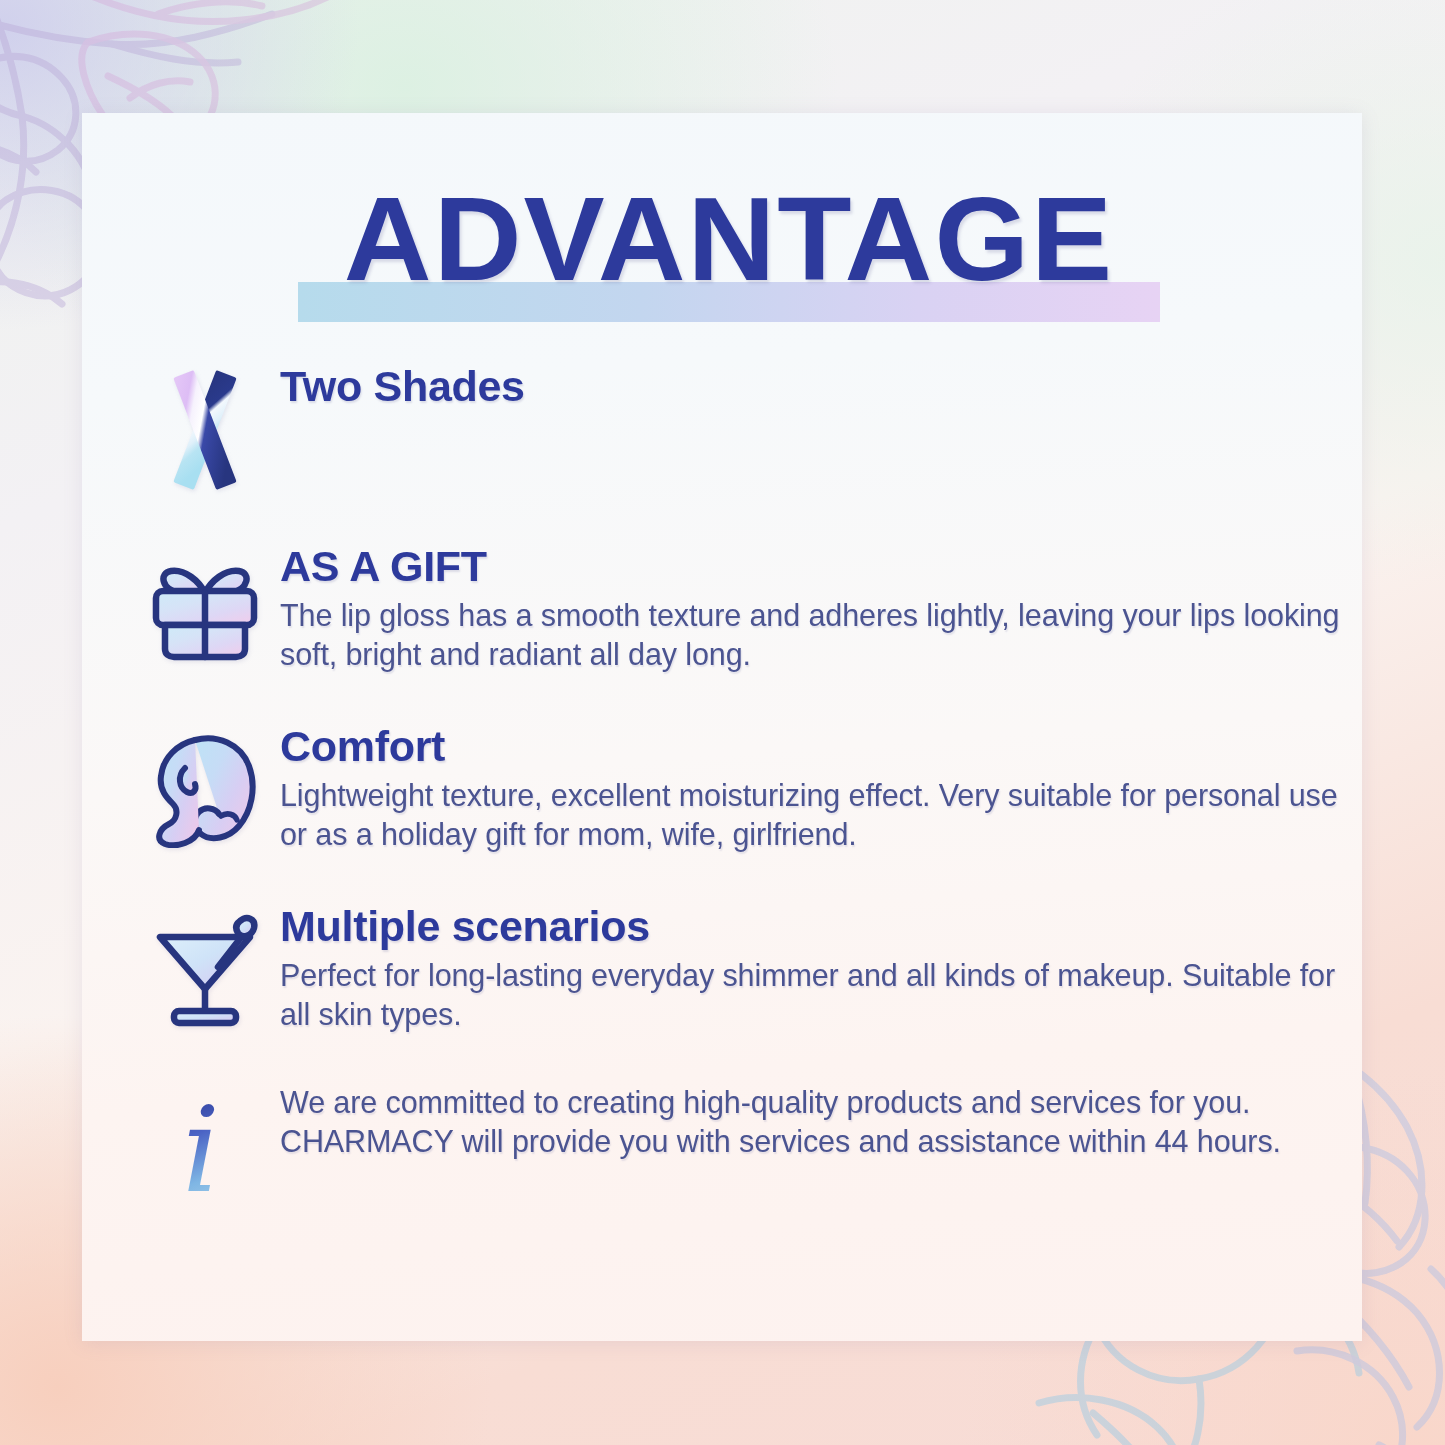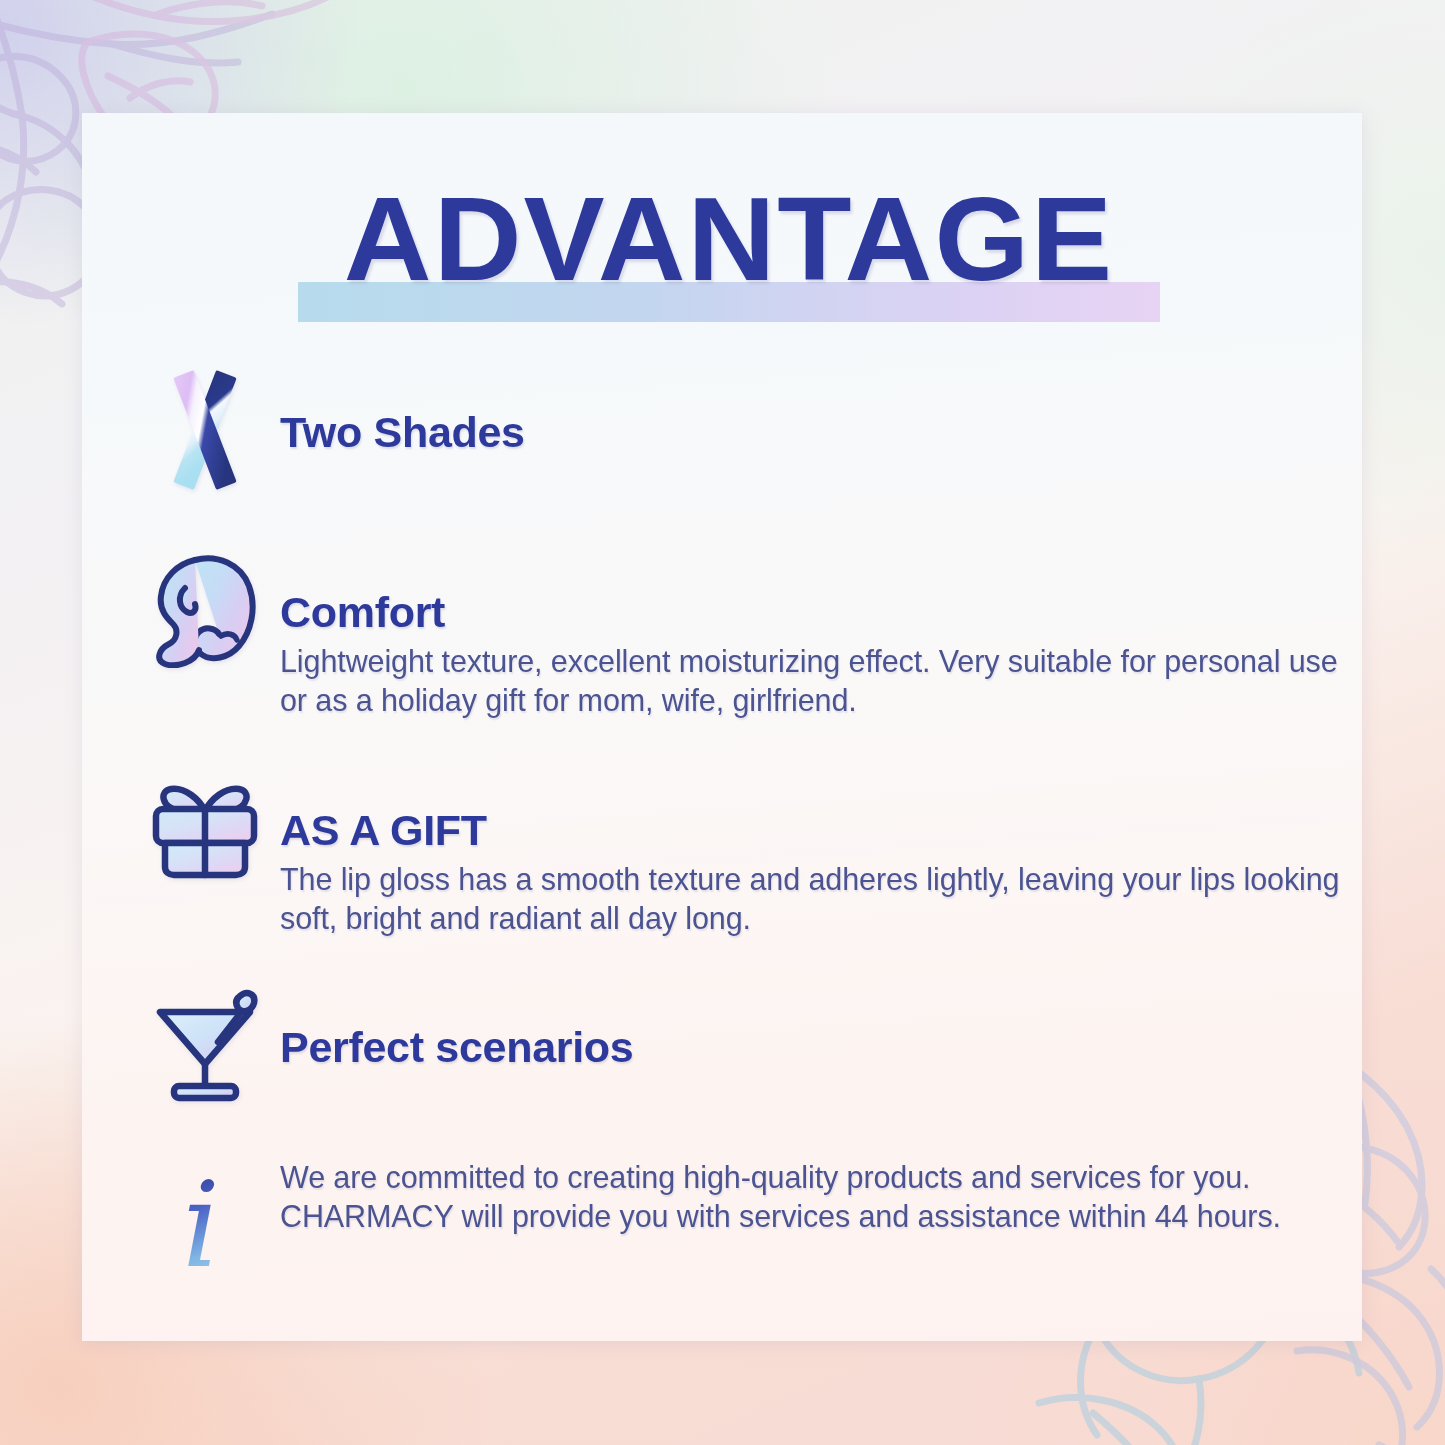--- a/index.html
+++ b/index.html
@@ -102,21 +102,20 @@
   .txt { flex:1 1 auto; padding-top:2px; }
 
   .f-title {
     font-size:43px;
     font-weight:700;
     color:#2d3a9c;
     line-height:1.08;
     letter-spacing:-0.3px;
     margin-bottom:7px;
     text-shadow:1px 2px 2px rgba(120,120,165,.22);
-    margin-top:46px;
   }
   .f-desc {
     font-size:30.5px;
     font-weight:400;
     color:#4b5491;
     line-height:1.28;
     letter-spacing:-0.1px;
     text-shadow:1px 1.5px 1.5px rgba(130,130,175,.20);
   }
 
@@ -227,45 +226,20 @@
             </g>
           </svg>
         </div>
         <div class="txt">
           <div class="f-title">Two Shades</div>
         </div>
       </div>
 
       <div class="feature">
         <div class="icon-wrap">
-          <svg width="108" height="116" viewBox="0 0 108 116" fill="none">
-            <defs>
-              <linearGradient id="faceG" x1="0" y1="0.1" x2="1" y2="0.95">
-                <stop offset="0%" stop-color="#bfe2f6"></stop>
-                <stop offset="32%" stop-color="#c6dcf6"></stop>
-                <stop offset="62%" stop-color="#d7cef3"></stop>
-                <stop offset="100%" stop-color="#f0c7e8"></stop>
-              </linearGradient>
-            </defs>
-            <g fill="url(#faceG)" stroke="#27357f" stroke-width="6" stroke-linejoin="round" stroke-linecap="round">
-              <path d="M44 8 C66 2, 90 12, 98 34 C106 56, 100 80, 88 94 C78 106, 60 110, 50 102 C42 96, 42 86, 48 80 C54 74, 64 76, 68 82"></path>
-              <path d="M44 8 C26 12, 12 26, 10 44 C8 58, 16 66, 22 72 C28 78, 26 88, 18 92 C8 97, 4 108, 14 112 C26 116, 44 110, 48 98"></path>
-              <path d="M34 36 C26 44, 28 56, 36 60 C42 63, 46 58, 44 52"></path>
-            </g>
-            <path d="M70 84 C76 80, 84 82, 86 88" stroke="#27357f" stroke-width="5.5" fill="none" stroke-linecap="round"></path>
-          </svg>
-        </div>
-        <div class="txt">
-          <div class="f-title">Comfort</div>
-          <div class="f-desc">Lightweight texture, excellent moisturizing effect. Very suitable for personal use or as a holiday gift for mom, wife, girlfriend.</div>
-        </div>
-      </div>
-
-      <div class="feature">
-        <div class="icon-wrap">
           <svg width="112" height="110" viewBox="0 0 112 110" fill="none">
             <defs>
               <linearGradient id="giftG" x1="0.1" y1="0" x2="0.9" y2="1">
                 <stop offset="0%" stop-color="#cfeaf8"></stop>
                 <stop offset="35%" stop-color="#d6e3f7"></stop>
                 <stop offset="68%" stop-color="#ded7f5"></stop>
                 <stop offset="100%" stop-color="#f0cdec"></stop>
               </linearGradient>
             </defs>
             <g stroke="#27357f" stroke-width="6.5" stroke-linejoin="round" stroke-linecap="round" fill="url(#giftG)">
@@ -278,40 +252,66 @@
           </svg>
         </div>
         <div class="txt">
           <div class="f-title">AS A GIFT</div>
           <div class="f-desc">The lip gloss has a smooth texture and adheres lightly, leaving your lips looking soft, bright and radiant all day long.</div>
         </div>
       </div>
 
       <div class="feature">
         <div class="icon-wrap">
+          <svg width="108" height="116" viewBox="0 0 108 116" fill="none">
+            <defs>
+              <linearGradient id="faceG" x1="0" y1="0.1" x2="1" y2="0.95">
+                <stop offset="0%" stop-color="#bfe2f6"></stop>
+                <stop offset="32%" stop-color="#c6dcf6"></stop>
+                <stop offset="62%" stop-color="#d7cef3"></stop>
+                <stop offset="100%" stop-color="#f0c7e8"></stop>
+              </linearGradient>
+            </defs>
+            <g fill="url(#faceG)" stroke="#27357f" stroke-width="6" stroke-linejoin="round" stroke-linecap="round">
+              <path d="M44 8 C66 2, 90 12, 98 34 C106 56, 100 80, 88 94 C78 106, 60 110, 50 102 C42 96, 42 86, 48 80 C54 74, 64 76, 68 82"></path>
+              <path d="M44 8 C26 12, 12 26, 10 44 C8 58, 16 66, 22 72 C28 78, 26 88, 18 92 C8 97, 4 108, 14 112 C26 116, 44 110, 48 98"></path>
+              <path d="M34 36 C26 44, 28 56, 36 60 C42 63, 46 58, 44 52"></path>
+            </g>
+            <path d="M70 84 C76 80, 84 82, 86 88" stroke="#27357f" stroke-width="5.5" fill="none" stroke-linecap="round"></path>
+          </svg>
+        </div>
+        <div class="txt">
+          <div class="f-title">Comfort</div>
+          <div class="f-desc">Lightweight texture, excellent moisturizing effect. Very suitable for personal use or as a holiday gift for mom, wife, girlfriend.</div>
+        </div>
+      </div>
+
+      <div class="feature">
+        <div class="icon-wrap">
           <svg width="110" height="122" viewBox="0 0 110 122" fill="none">
             <defs>
               <linearGradient id="glassG" x1="0.05" y1="0.05" x2="0.95" y2="0.95">
                 <stop offset="0%" stop-color="#dbeefa"></stop>
                 <stop offset="45%" stop-color="#cfe3f8"></stop>
                 <stop offset="75%" stop-color="#d3d4f4"></stop>
                 <stop offset="100%" stop-color="#e2cbf2"></stop>
               </linearGradient>
             </defs>
             <g stroke="#27357f" stroke-width="6.5" stroke-linejoin="round" stroke-linecap="round">
               <path d="M10 28 H100 L55 80 Z" fill="url(#glassG)"></path>
               <path d="M55 80 V102" fill="none"></path>
               <rect x="24" y="102" width="62" height="12" rx="5" fill="url(#glassG)"></rect>
               <path d="M68 58 L96 22" fill="none"></path>
               <path d="M90 12 C97 6, 106 10, 104 19 C102 27, 92 30, 88 24 C85 19, 86 15, 90 12 Z" fill="url(#glassG)"></path>
             </g>
           </svg>
         </div>
         <div class="txt">
-          <div class="f-title">Perfect scenarios</div>
+          <div class="f-title">Multiple scenarios</div>
+          <div class="f-desc">Perfect for long-lasting everyday shimmer and all kinds of makeup. Suitable for all skin types.</div>
         </div>
       </div>
 
       <div class="feature">
         <div class="icon-wrap">
           <span class="info-i">i</span>
         </div>
         <div class="txt">
           <div class="f-desc">We are committed to creating high-quality products and services for you. CHARMACY will provide you with services and assistance within 44 hours.</div>
         </div>

